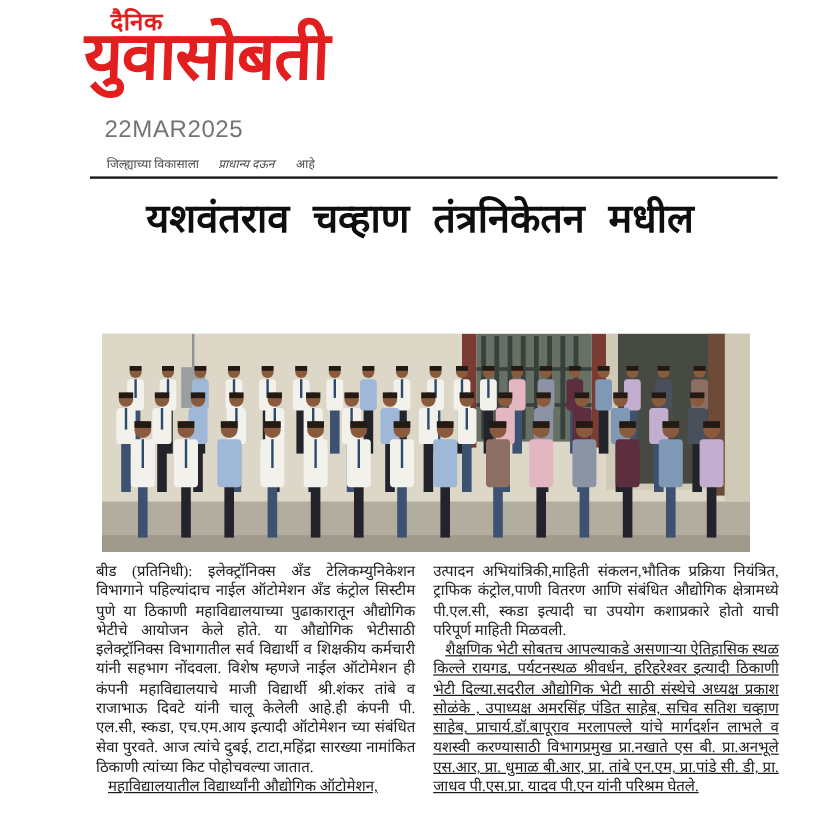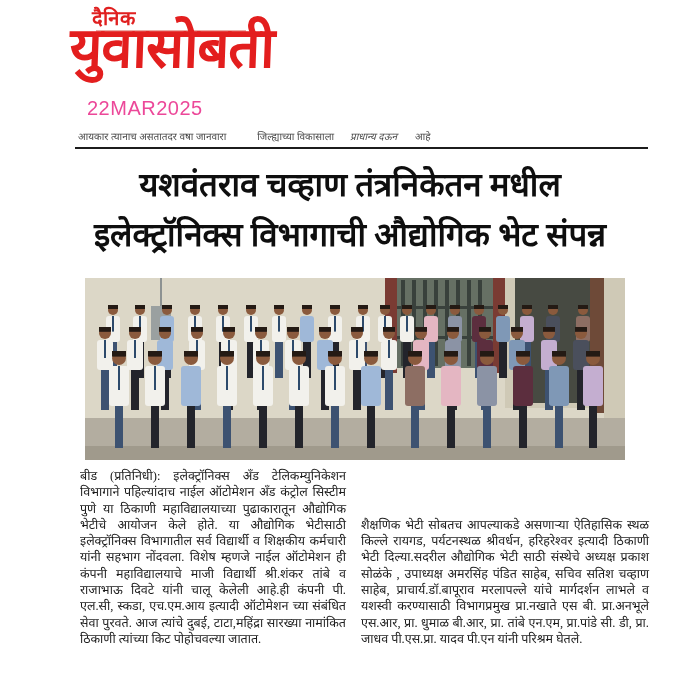--- a/index.html
+++ b/index.html
@@ -16,48 +16,48 @@
     position:absolute;left:96px;top:30px;width:150px;height:2px;background:#ecaaa6;
   }
   .masthead-title{
     position:absolute;left:70px;top:18px;font-size:56px;line-height:1.1;
     font-weight:bold;color:#e31e1e;transform:skewX(-2deg);letter-spacing:-1px;
     white-space:nowrap;
   }
   
   .date-stamp{
     position:absolute;left:87px;top:97px;font-family:"Liberation Sans", sans-serif;
-    font-size:20px;color:#ec4899;letter-spacing:.5px;
+    font-size:20px;color:#737373;letter-spacing:.5px;
   }
   
   .subheader{
     position:absolute;left:78px;top:129px;width:572px;display:flex;align-items:flex-start;
     font-size:10px;color:#4a4a4a;white-space:nowrap;overflow:hidden;
   }
   .subheader span{display:inline-block;}
   .subheader .s1{margin-right:20px;}
   .subheader .s2{margin-right:16px;margin-left:11px;}
   .subheader .s3{margin-right:18px;font-style:italic;}
   .rule{
     position:absolute;left:75px;top:147px;width:573px;height:2px;background:#1c1c1c;
   }
   
   .headline{
     position:absolute;left:55px;top:160px;width:590px;text-align:center;
-    font-size:33px;font-weight:bold;line-height:50px;color:#0e0e0e;
+    font-size:33px;font-weight:bold;line-height:50px;color:#0e0e0e;font-family:Liberation Mono, monospace;
   }
   
   .photo{
     position:absolute;left:85px;top:278px;width:540px;height:182px;overflow:hidden;
     background:#dcd7c7;
   }
   .photo svg{display:block;}
   
   .article{
-    position:absolute;left:80px;top:468px;width:570px;display:flex;align-items:flex-end;
+    position:absolute;left:80px;top:468px;width:570px;display:flex;align-items:flex-start;
   }
   .col{
     font-size:12.5px;line-height:16.3px;text-align:justify;color:#1b1b1b;
   }
   .col-left{width:266px;}
   .col-right{width:288px;}
   .col-divider{width:1px;background:#555;margin:2px 7px 0 7px;}
   .col p{margin:0;}
   .col p + p{text-indent:10px;text-decoration:underline;}
 </style>
@@ -66,30 +66,28 @@
 
 <div class="page">
 
   <div class="masthead-tagline">दैनिक</div>
   <div class="masthead-underline"></div>
   <div class="masthead-title">युवासोबती</div>
 
   <div class="date-stamp">22MAR2025</div>
 
   <div class="subheader">
-    <span class="s1">आयकार त्यानाच असतातदर वषा जानवारा</span>
     <span class="s2">जिल्ह्याच्या विकासाला</span>
     <span class="s3">प्राधान्य दऊन</span>
     <span class="s4">आहे</span>
   </div>
   <div class="rule"></div>
 
   <div class="headline">
     <div>यशवंतराव चव्हाण तंत्रनिकेतन मधील</div>
-    <div>इलेक्ट्रॉनिक्स विभागाची औद्योगिक भेट संपन्न</div>
   </div>
 
   <div class="photo">
     <svg id="photo-svg" width="540" height="182" viewBox="0 0 540 182" xmlns="http://www.w3.org/2000/svg">
         <rect x="0" y="0" width="540" height="150" fill="#dcd7c7"></rect>
         <rect x="0" y="0" width="540" height="150" fill="transparent"></rect>
         <rect x="420" y="0" width="120" height="130" fill="#cfc9b6"></rect>
         <rect x="0" y="140" width="540" height="42" fill="#b3ada0"></rect>
         <rect x="0" y="168" width="540" height="14" fill="#a09a8c"></rect>
         <rect x="300" y="0" width="12" height="95" fill="#7a3b33"></rect>
@@ -329,20 +327,22 @@
         <rect x="504" y="124" width="8" height="46" fill="#23242b"></rect>
         <rect x="498" y="88" width="20" height="40" fill="#c4aed0" rx="3"></rect>
         <circle cx="508" cy="80" r="7" fill="#8a5a3d"></circle>
         <rect x="501" y="73" width="14" height="5.6000000000000005" fill="#241a14"></rect>
       </svg>
   </div>
 
   <div class="article">
     <div class="col col-left">
       <p>बीड (प्रतिनिधी): इलेक्ट्रॉनिक्स अँड टेलिकम्युनिकेशन विभागाने पहिल्यांदाच नाईल ऑटोमेशन अँड कंट्रोल सिस्टीम पुणे या ठिकाणी महाविद्यालयाच्या पुढाकारातून औद्योगिक भेटीचे आयोजन केले होते. या औद्योगिक भेटीसाठी इलेक्ट्रॉनिक्स विभागातील सर्व विद्यार्थी व शिक्षकीय कर्मचारी यांनी सहभाग नोंदवला. विशेष म्हणजे नाईल ऑटोमेशन ही कंपनी महाविद्यालयाचे माजी विद्यार्थी श्री.शंकर तांबे व राजाभाऊ दिवटे यांनी चालू केलेली आहे.ही कंपनी पी. एल.सी, स्कडा, एच.एम.आय इत्यादी ऑटोमेशन च्या संबंधित सेवा पुरवते. आज त्यांचे दुबई, टाटा,महिंद्रा सारख्या नामांकित ठिकाणी त्यांच्या किट पोहोचवल्या जातात.</p>
+      <p>महाविद्यालयातील विद्यार्थ्यांनी औद्योगिक ऑटोमेशन,</p>
     </div>
     <div class="col-divider"></div>
     <div class="col col-right">
+      <p>उत्पादन अभियांत्रिकी,माहिती संकलन,भौतिक प्रक्रिया नियंत्रित, ट्राफिक कंट्रोल,पाणी वितरण आणि संबंधित औद्योगिक क्षेत्रामध्ये पी.एल.सी, स्कडा इत्यादी चा उपयोग कशाप्रकारे होतो याची परिपूर्ण माहिती मिळवली.</p>
       <p>शैक्षणिक भेटी सोबतच आपल्याकडे असणाऱ्या ऐतिहासिक स्थळ किल्ले रायगड, पर्यटनस्थळ श्रीवर्धन, हरिहरेश्वर इत्यादी ठिकाणी भेटी दिल्या.सदरील औद्योगिक भेटी साठी संस्थेचे अध्यक्ष प्रकाश सोळंके , उपाध्यक्ष अमरसिंह पंडित साहेब, सचिव सतिश चव्हाण साहेब, प्राचार्य.डॉ.बापूराव मरलापल्ले यांचे मार्गदर्शन लाभले व यशस्वी करण्यासाठी विभागप्रमुख प्रा.नखाते एस बी. प्रा.अनभूले एस.आर, प्रा. धुमाळ बी.आर, प्रा. तांबे एन.एम, प्रा.पांडे सी. डी, प्रा. जाधव पी.एस.प्रा. यादव पी.एन यांनी परिश्रम घेतले.</p>
     </div>
   </div>
 
 </div>
 
 </body></html>

